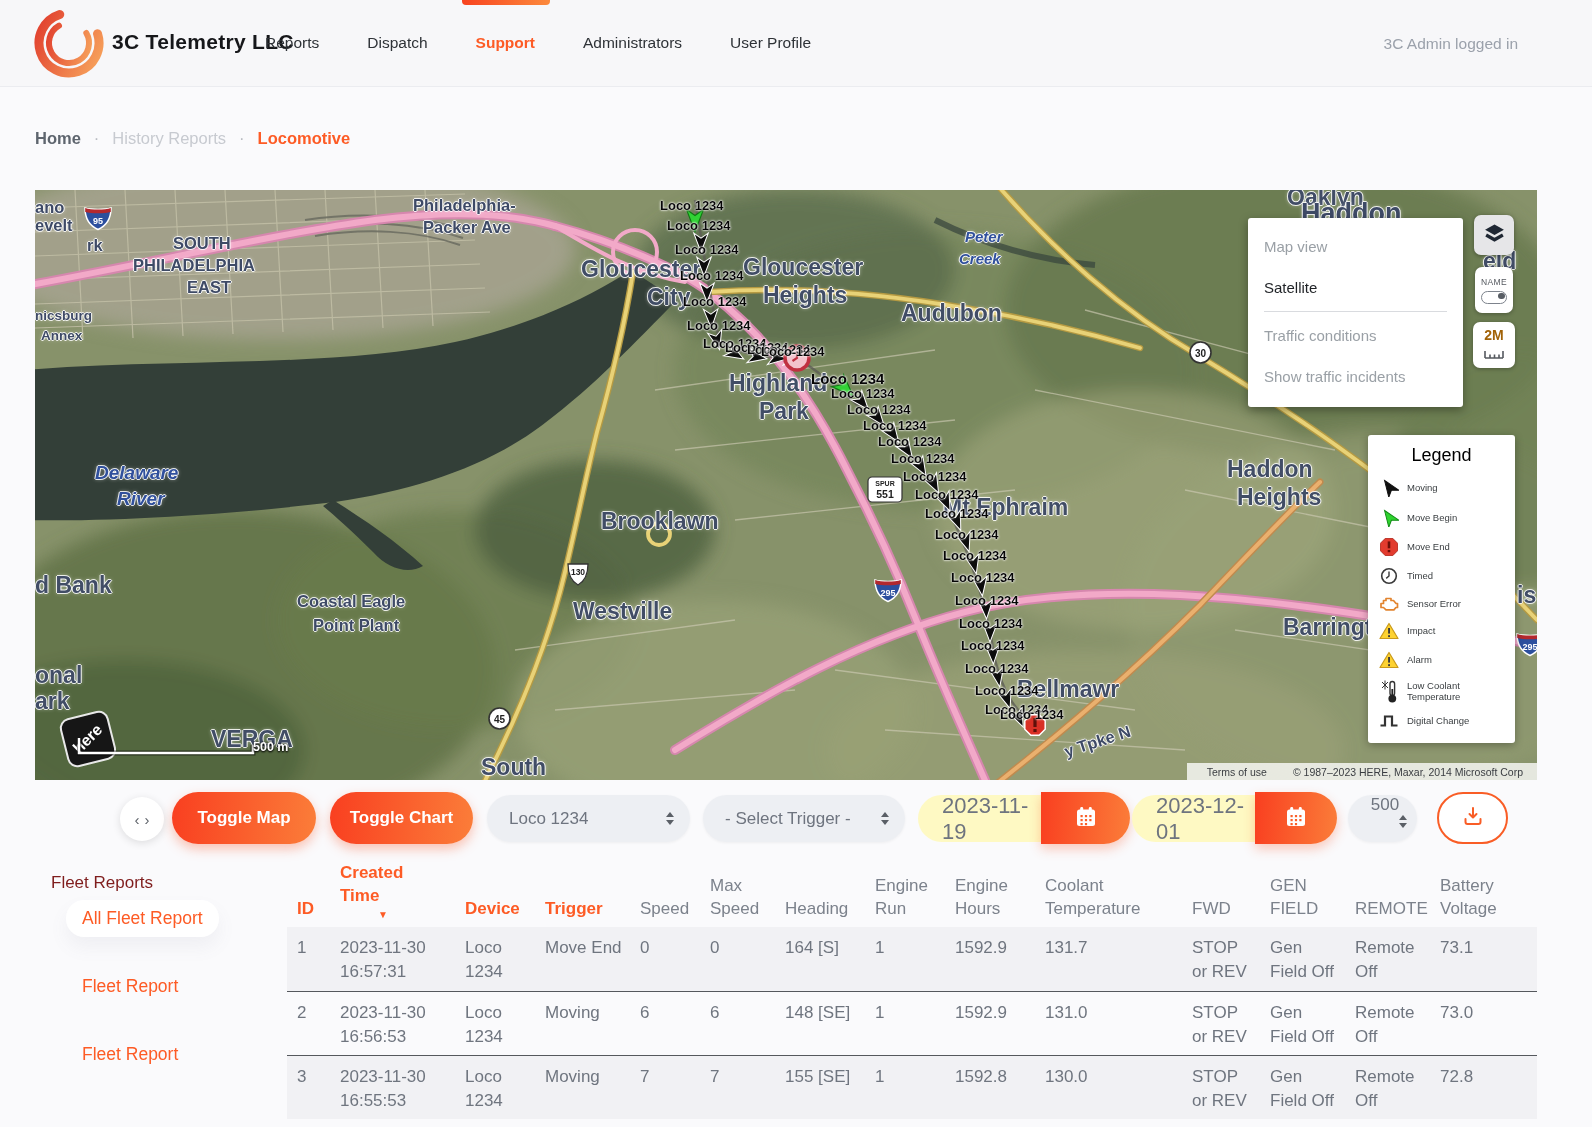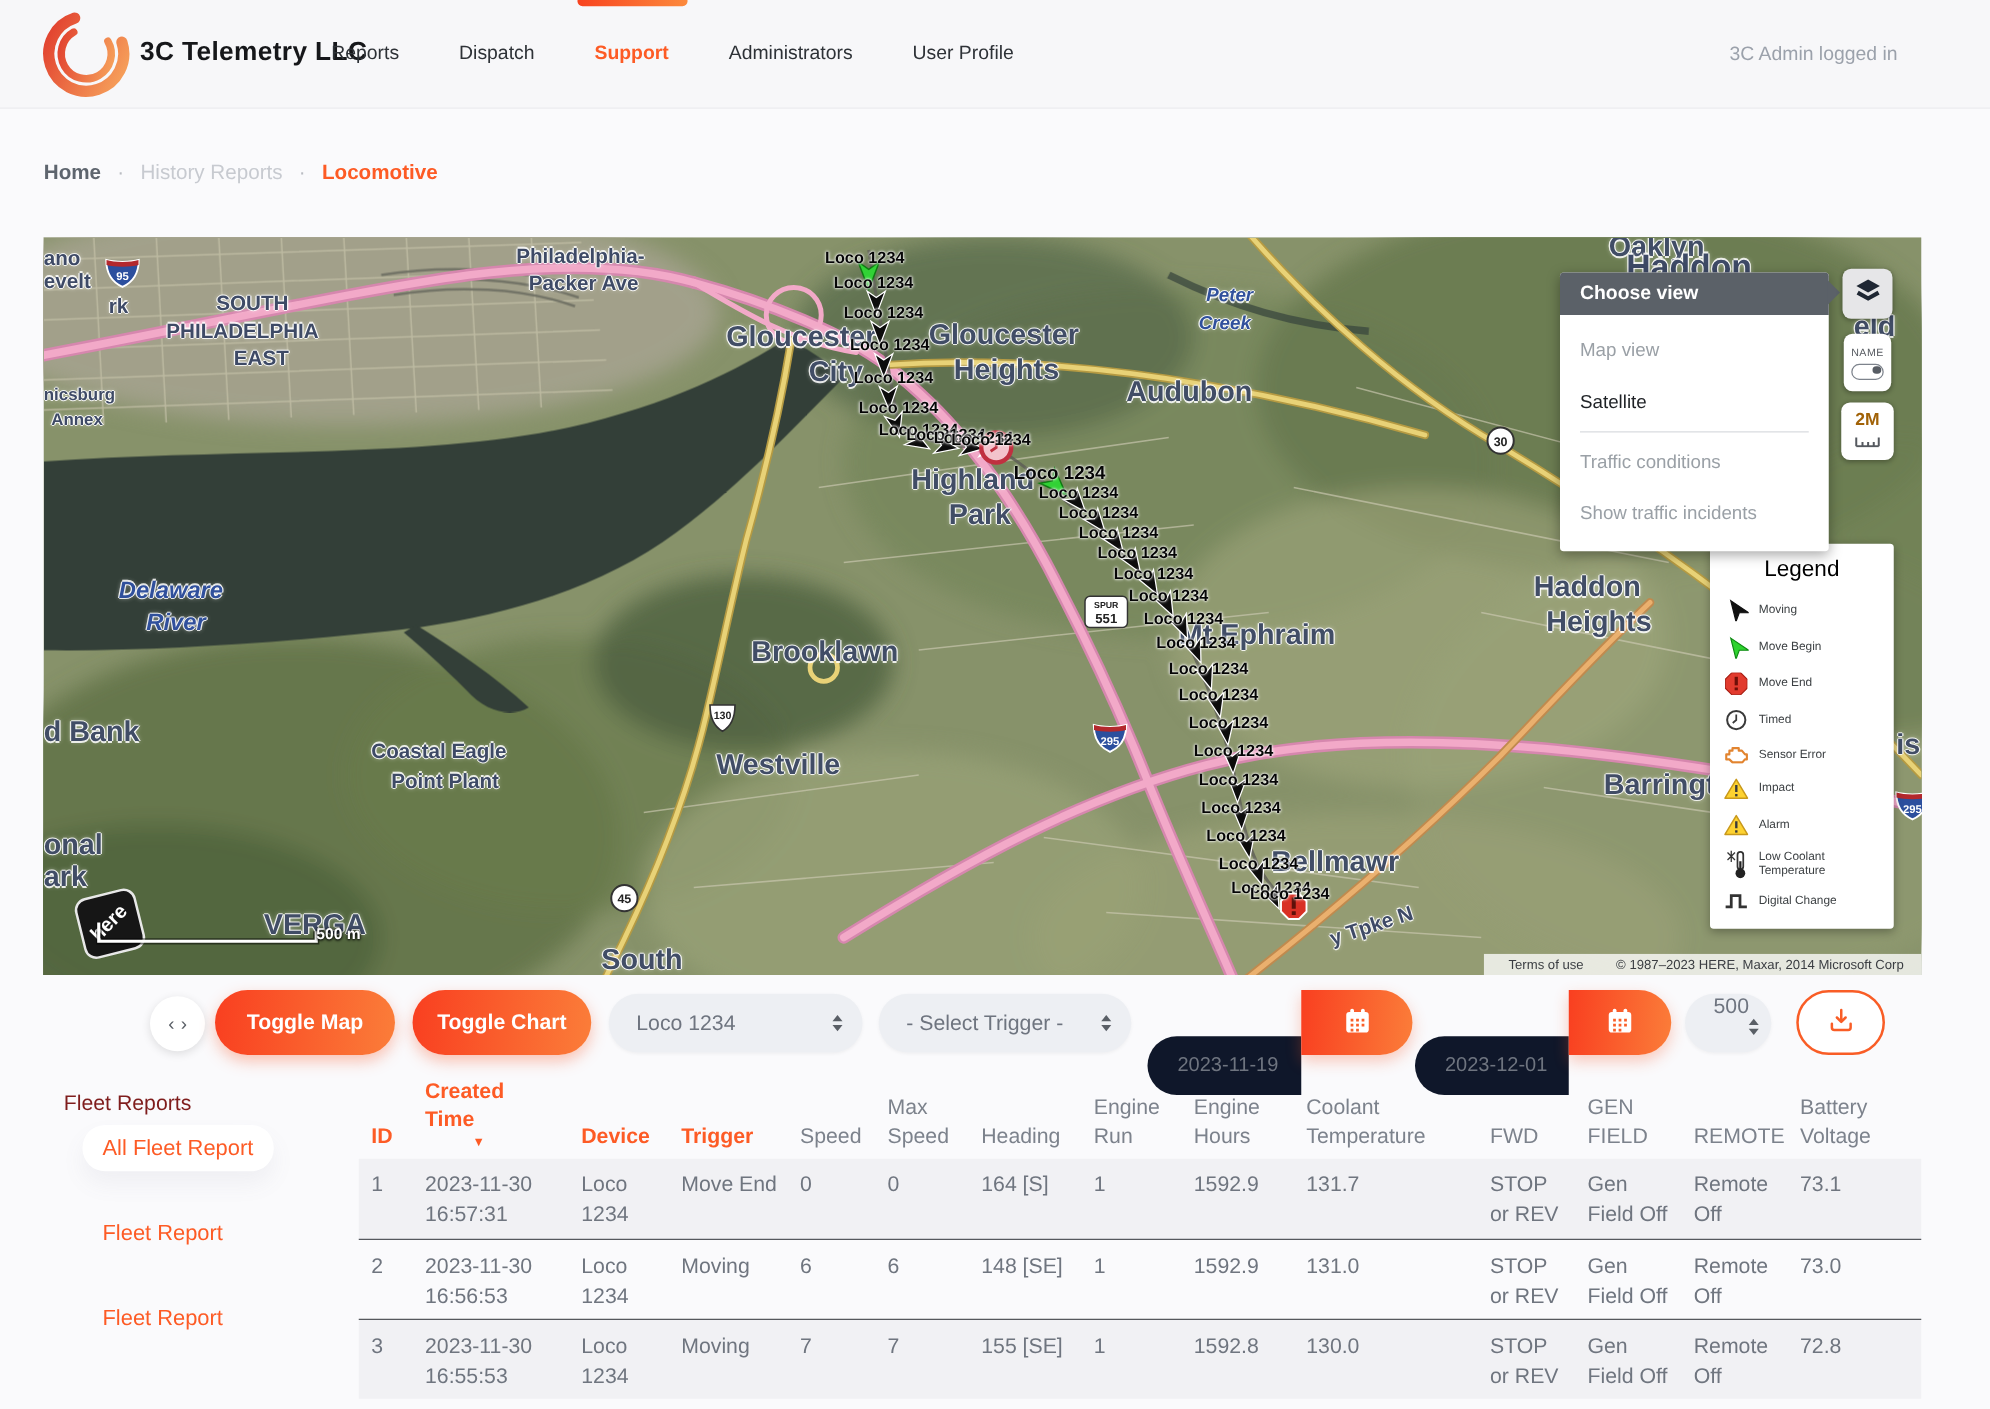--- a/index.html
+++ b/index.html
@@ -82,22 +82,22 @@
   .select{position:absolute;top:795px;height:47px;background:#edeff3;border-radius:24px;display:flex;align-items:center;
       padding:0 16px 0 22px;font-size:17px;color:#6e747f;box-sizing:border-box;cursor:pointer;
       box-shadow:0 1px 3px rgba(0,0,0,.05);}
   .sel-device{left:487px;width:203px;}
   .sel-trigger{left:703px;width:202px;}
   .sel-limit{left:1348px;width:69px;padding:0 10px 0 15px;flex-direction:column;}
   .sel-arrows{margin-left:auto;display:flex;flex-direction:column;gap:2.5px;}
   .sar{width:0;height:0;border-left:4px solid transparent;border-right:4px solid transparent;}
   .sar.up{border-bottom:5px solid #5a5f66;}
   .sar.down{border-top:5px solid #5a5f66;}
-  .date-input{position:absolute;top:829px;height:47px;background:#0f172a;display:flex;align-items:center;
-      padding-left:24px;font-size:16px;color:#6e747f;box-sizing:border-box;border-radius:24px 0 0 24px;cursor:text;}
+  .date-input{position:absolute;top:795px;height:47px;background:#fef9c3;display:flex;align-items:center;
+      padding-left:24px;font-size:22px;color:#6e747f;box-sizing:border-box;border-radius:24px 0 0 24px;cursor:text;}
   .date-from{left:918px;width:123px;}
   .date-to{left:1132px;width:123px;}
   .cal-btn{position:absolute;top:792px;height:52px;border:none;border-radius:0 28px 28px 0;
       background:linear-gradient(95deg,#f93f20,#fb7d39);display:flex;align-items:center;justify-content:center;
       box-shadow:0 5px 12px rgba(249,85,40,.3);cursor:pointer;}
   .cal1{left:1041px;width:89px;}
   .cal2{left:1255px;width:82px;}
   .download{position:absolute;left:1437px;top:792px;width:71px;height:52px;border-radius:28px;border:2px solid #f95d26;
       background:#fff;display:flex;align-items:center;justify-content:center;cursor:pointer;box-sizing:border-box;}
   
@@ -361,21 +361,20 @@
       <div class="loco" style="left: 920px; top: 403px;">Loco 1234</div>
       <div class="loco" style="left: 924px; top: 426px;">Loco 1234</div>
       <div class="loco" style="left: 926px; top: 448px;">Loco 1234</div>
       <div class="loco" style="left: 930px; top: 471px;">Loco 1234</div>
       <div class="loco" style="left: 940px; top: 493px;">Loco 1234</div>
       <div class="loco" style="left: 950px; top: 512px;">Loco 1234</div>
       <div class="loco" style="left: 965px; top: 517px;">Loco 1234</div>
     </div>
 
   <div class="choose-view">
-    <div class="cv-head">Choose view</div>
     <div class="cv-body">
         <div class="cv-item">Map view</div>
         <div class="cv-item selected">Satellite</div>
         <div class="cv-divider"></div>
         <div class="cv-item">Traffic conditions</div>
         <div class="cv-item">Show traffic incidents</div>
       </div>
   </div>
 
   <div class="map-btn btn-layers">

